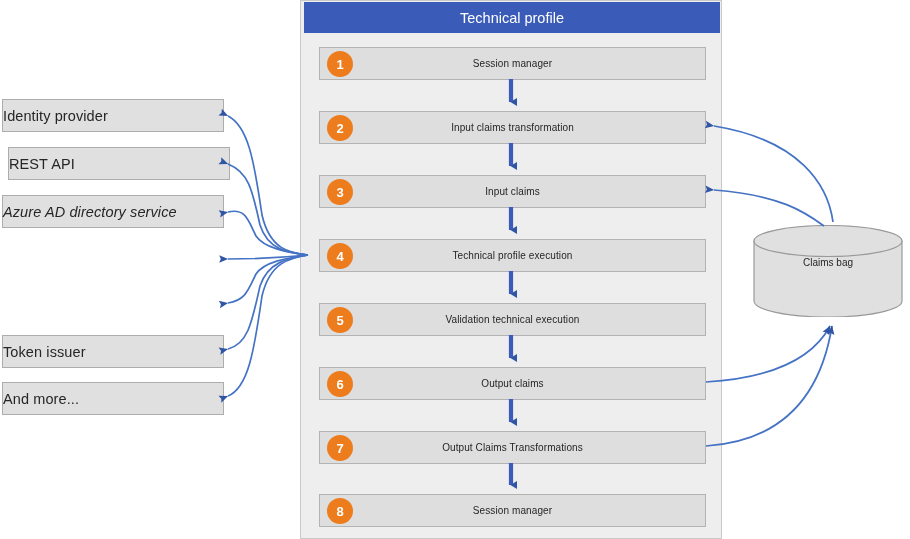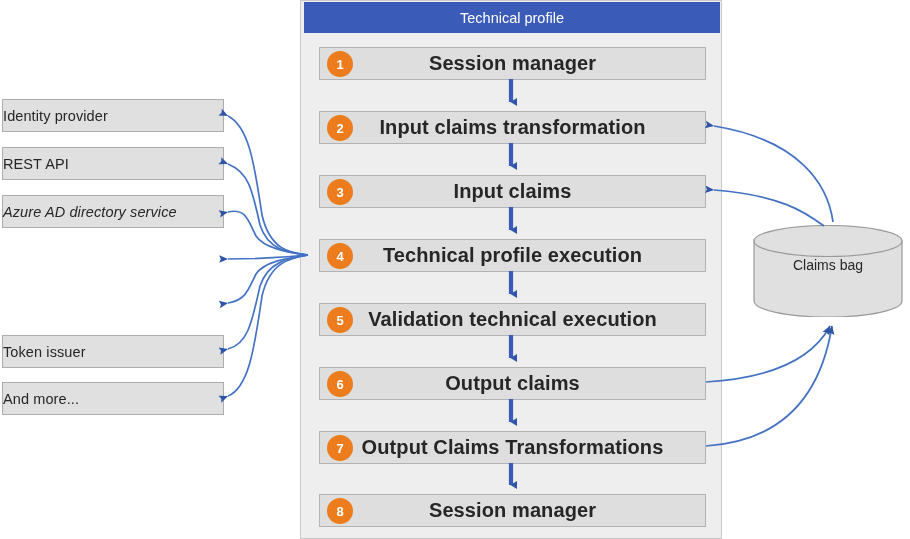--- a/index.html
+++ b/index.html
@@ -99,41 +99,40 @@
     line-height: 1;
   }
   .step-label {
     position: absolute;
     left: 0; top: 0;
     width: 100%;
     height: 100%;
     display: flex;
     align-items: center;
     justify-content: center;
-    font-size: 20px;
+    font-size: 10px;
     color: #262626;
     letter-spacing: 0.1px;
-    font-weight: bold;
   }
 
   
   #claims-bag {
     position: absolute;
     left: 753px;
     top: 225px;
     width: 150px;
     height: 92px;
   }
   #claims-bag-label {
     position: absolute;
     left: 0;
     top: 32px;
     width: 150px;
     text-align: center;
-    font-size: 14px;
+    font-size: 10px;
     color: #262626;
   }
 </style>
 </head>
 <body>
 
 <div id="stage">
 
   <div id="panel">
     <div id="panel-header">Technical profile</div>
@@ -175,21 +174,21 @@
 
     <div class="step-row" style="top:493px;">
       <div class="step-badge">8</div>
       <div class="step-label">Session manager</div>
     </div>
   </div>
 
   <div class="src-box" style="top:99px;">
     <span>Identity provider</span>
   </div>
-  <div class="src-box" style="top:147px;">
+  <div class="src-box" style="top:147px;margin-left:6px;">
     <span>REST API</span>
   </div>
   <div class="src-box" style="top:195px;font-style:italic;">
     <span>Azure AD directory service</span>
   </div>
   <div class="src-box" style="top:382px;">
     <span>And more...</span>
   </div>
   <div class="src-box" style="top:335px;">
     <span>Token issuer</span>

